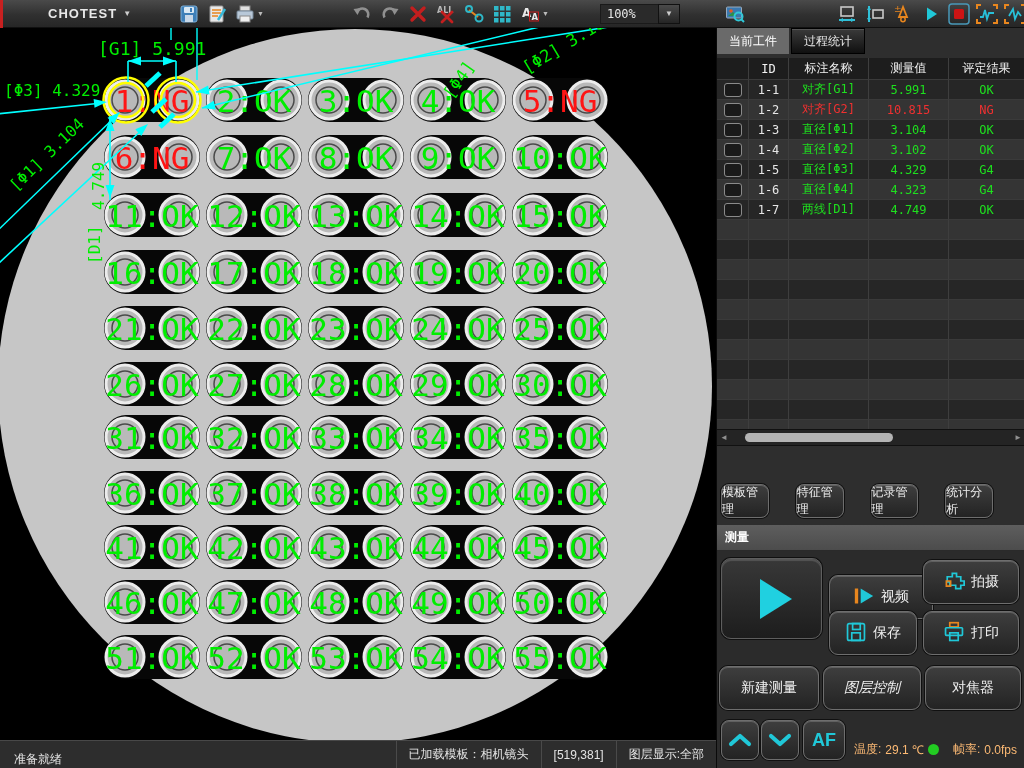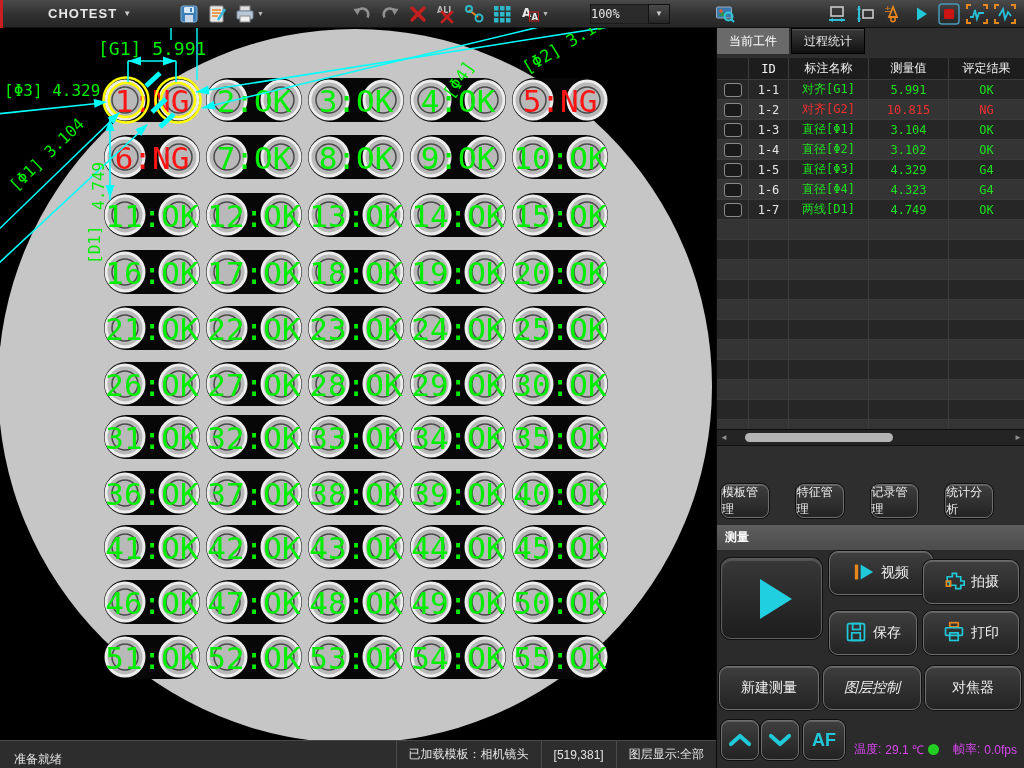--- a/index.html
+++ b/index.html
@@ -16,22 +16,22 @@
     padding:0 6px 0 8px; display:flex; align-items:center; gap:6px; cursor:default; }
   .caret { color:#cfcfcf; font-size:8px; }
   .tb-sep { width:1px; height:20px; background:#5a5a5a; margin:0 5px; box-shadow:1px 0 0 #1c1c1c; }
   .tool-btn { width:26px; height:24px; display:flex; align-items:center; justify-content:center;
     border-radius:3px; margin:0 1px; }
   .tool-btn svg { display:block; }
   .tb-caret { color:#bbb; font-size:7px; margin-left:-2px; }
   .zoom-combo { display:flex; align-items:center; margin:0 4px; }
   .zoom-input { width:58px; height:20px; background:linear-gradient(#cfcfcf,#9f9f9f);
     border:1px solid #1a1a1a; border-right:none; color:#111; font-size:12px;
-    display:flex; align-items:center; font-family:"DejaVu Sans Mono",monospace;
-    background:#2a2a2a; color:#e8e8e8; }
+    display:flex; align-items:center; padding-left:6px; font-family:"DejaVu Sans Mono",monospace;
+    background:#2a2a2a; color:#e8e8e8;margin-left:10px; }
   .zoom-drop { width:22px; height:20px; background:linear-gradient(#4a4a4a,#252525);
     border:1px solid #111; display:flex; align-items:center; justify-content:center;
     color:#ccc; font-size:8px; }
   .tb-spacer { flex:1; }
   .mode-btn { height:21px; padding:0 10px; border:1px solid #909090; border-radius:3px;
     background:linear-gradient(#3c3c3c,#222); color:#f0f0f0; font-size:18px;
     display:flex; align-items:center; margin-right:10px; }
   .win-btn { width:22px; height:20px; display:flex; align-items:center; justify-content:center;
     color:#d8d8d8; font-size:13px; margin:0 2px; }
 
@@ -83,21 +83,21 @@
   .measure-zone { position:absolute; left:0; top:523px; width:308px; height:217px; background:#2b2b2b; }
   .bigplay { position:absolute; left:4px; top:7px; width:101px; height:81px; border-radius:10px;
     border:1px solid #5e5e5e; box-shadow:0 0 0 1px #101010, inset 0 2px 1px #555;
     background:linear-gradient(#383838,#1d1d1d); display:flex; align-items:center; justify-content:center; }
   .mbtn { position:absolute; height:44px; font-size:14px; }
   .bottom-row .btn, .mbtn { border-radius:9px; }
 
   .chev { position:absolute; width:38px; height:40px; border-radius:8px; }
   .af-text { color:#20c8d8; font-weight:bold; font-size:18px; }
 
-  .env { position:absolute; right:8px; bottom:10px; color:#d946ef; font-size:12px;
+  .env { position:absolute; right:8px; bottom:10px; color:#fdba74; font-size:12px;
     display:flex; align-items:center; gap:4px; }
   .green-dot { width:11px; height:11px; border-radius:50%; background:#22cc22; display:inline-block; }
 
   
   .statusbar { position:absolute; left:0; top:740px; width:716px; height:28px; background:#2d2d2d;
     border-top:1px solid #484848; display:flex; align-items:flex-end; color:#e4e4e4; font-size:12px; }
   .sb-ready { padding-left:14px; flex:1; }
   .sb-item { padding:0 12px; height:100%; display:flex; align-items:center; border-left:1px solid #4a4a4a; }
 </style>
 </head>
@@ -970,21 +970,21 @@
       </div>
 
     <div class="sec-head" style="top:497px">测量</div>
 
     <div class="measure-zone">
       <div class="bigplay">
         <svg width="52" height="52" viewBox="0 0 52 52">
           <polygon points="14,6 46,26 14,46" fill="#20d0e0"></polygon>
         </svg>
       </div>
-      <div class="btn mbtn" style="left:112px; top:0; width:104px">
+      <div class="btn mbtn" style="left:112px; top:24px; width:104px">
         <span>
           <svg width="22" height="20" viewBox="0 0 26 24">
               <rect x="2" y="3" width="4" height="18" fill="#e8861e"></rect>
               <polygon points="9,3 24,12 9,21" fill="#20c8d8"></polygon>
             </svg>
         </span>
         <span>视频</span>
       </div>
       <div class="btn mbtn" style="left:206px; top:9px; width:96px">
         <span>

